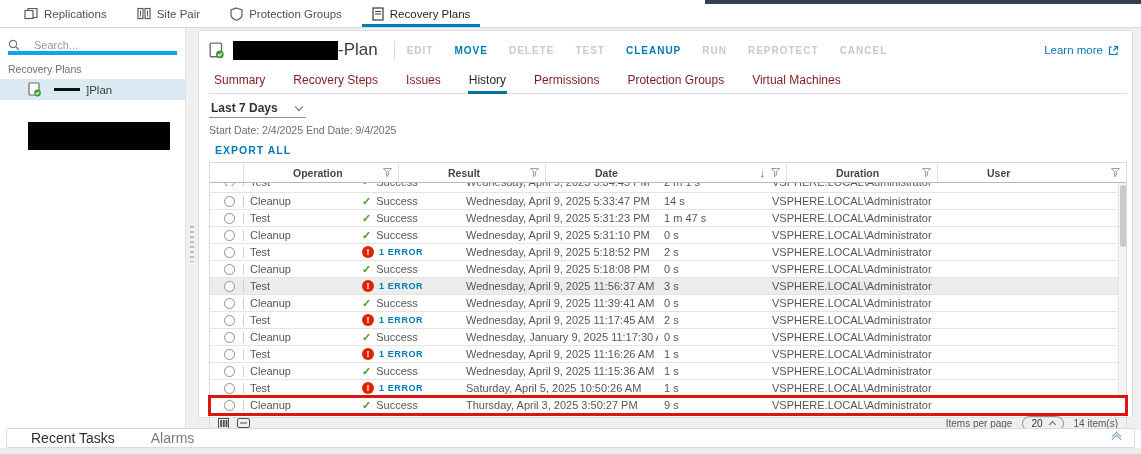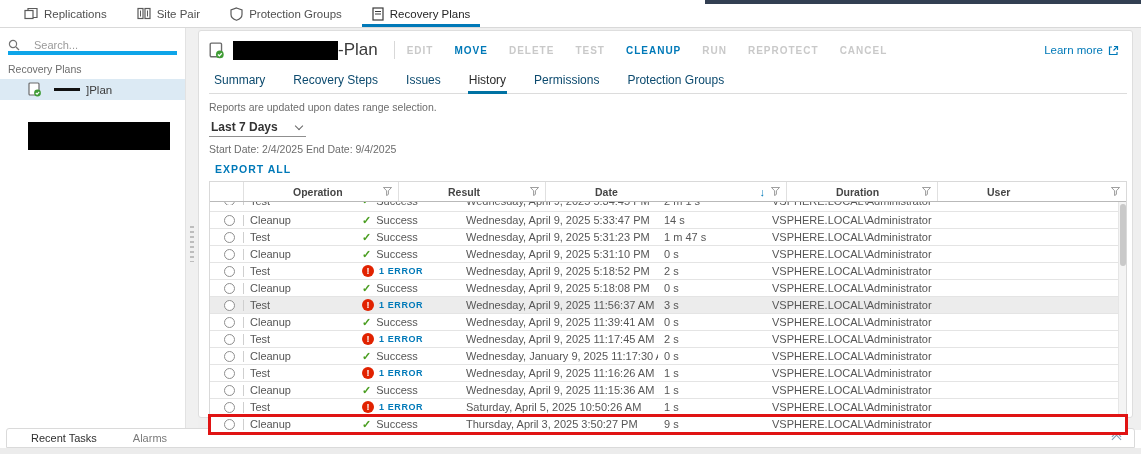--- a/index.html
+++ b/index.html
@@ -42,21 +42,21 @@
   .page-title { font-size:17px; color:#3a3a3a; font-weight:400; margin-right:14px; }
   .hdr-divider { width:1px; height:18px; background:#d8d8d8; margin:0 12px 0 2px; }
   .actions { display:flex; align-items:center; gap:21px; }
   .action-btn { background:none; border:0; font-family:"Liberation Sans",sans-serif; font-size:10px; font-weight:600; letter-spacing:1px; cursor:pointer; }
   .action-btn.enabled { color:var(--accent_blue); }
   .action-btn.disabled { color:#c9c9c9; }
   .learn-more { margin-left:auto; margin-right:8px; display:flex; align-items:flex-end; gap:5px; font-size:11.5px; color:var(--accent_blue); cursor:pointer; }
 
   
   .tabs { display:flex; gap:26px; margin-top:4px; border-bottom:1px solid #dcdcdc; padding-left:4px; }
-  .tab { font-size:12px; color:#0c4a6e; padding:4px 1px 6px; cursor:pointer; position:relative; }
+  .tab { font-size:12px; color:#7f1d1d; padding:4px 1px 6px; cursor:pointer; position:relative; }
   .tab.active { color:#2b2b2b; }
   .tab.active::after { content:""; position:absolute; left:0; right:0; bottom:-1px; height:3px; background:#0072a3; }
 
   
   .note { font-size:10.5px; color:#6d6d6d; margin-top:7px; }
   .range-select { display:inline-flex; align-items:center; gap:18px; font-size:12px; font-weight:bold; color:#333; border-bottom:1px solid #8f8f8f; padding:3px 4px 2px 2px; margin-top:4px; cursor:pointer; }
   .chev-down { width:6px; height:6px; border-right:1.5px solid #666; border-bottom:1.5px solid #666; transform:rotate(45deg); margin-top:-3px; }
   .date-range { font-size:10.5px; color:#6d6d6d; margin-top:6px; }
   .export-btn { display:inline-block; background:none; border:0; font-family:"Liberation Sans",sans-serif; font-size:10.5px; font-weight:700; letter-spacing:1px; color:var(--accent_blue); margin:8px 0 6px 6px; cursor:pointer; }
 
@@ -91,21 +91,21 @@
   .vscroll .thumb { position:absolute; top:2px; left:1px; width:6px; height:62px; background:#c9c9c9; border-radius:3px; }
 
   .grid-footer { height:18px; display:flex; align-items:center; font-size:10px; color:#565656; padding:0 8px; }
   .gf-icons { display:flex; gap:8px; align-items:center; }
   .pager { margin-left:auto; display:flex; align-items:center; gap:10px; }
   .pp-box { display:inline-flex; align-items:center; gap:7px; border:1px solid #8f8f8f; border-radius:9px; padding:1px 8px; font-size:10px; color:#333; cursor:pointer; }
   .caret-up { width:5px; height:5px; border-right:1.3px solid #666; border-top:1.3px solid #666; transform:rotate(-45deg); margin-top:2px; }
 
   
   .bottom-bar { position:absolute; left:6px; right:6px; bottom:6px; height:20px; background:#fff; border:1px solid #dadada; border-radius:3px 3px 0 0; display:flex; align-items:center; padding-left:24px; }
-  .bb-tab { font-size:11px; margin-right:36px; cursor:pointer; }
+  .bb-tab { font-size:14px; margin-right:36px; cursor:pointer; }
   .bb-tab.active { color:#2f2f2f; }
   .bb-tab:not(.active) { color:#7a7a7a; }
   .dbl-chev { margin-left:auto; margin-right:14px; display:flex; flex-direction:column; gap:-2px; cursor:pointer; }
   .dbl-chev span { width:7px; height:7px; border-right:1.6px solid #7d9ab0; border-top:1.6px solid #7d9ab0; transform:rotate(-45deg); display:block; }
   .dbl-chev span:last-child { margin-top:-4px; }
   .bottom-strip { position:absolute; left:0; right:0; bottom:0; height:6px; background:#ececec; }
 
   svg { flex:none; }
 </style>
 </head>
@@ -202,23 +202,23 @@
       </a>
     </header>
 
     <div class="tabs">
       <div class="tab">Summary</div>
       <div class="tab">Recovery Steps</div>
       <div class="tab">Issues</div>
       <div class="tab active">History</div>
       <div class="tab">Permissions</div>
       <div class="tab">Protection Groups</div>
+      <div class="tab">Virtual Machines</div>
     </div>
 
-    <div class="note">Reports are updated upon dates range selection.</div>
 
     <div class="range-select">
       <span>Last 7 Days</span>
       <span class="chev-down"></span>
     </div>
 
     <div class="date-range">Start Date: 2/4/2025 End Date: 9/4/2025</div>
 
     <button class="export-btn">EXPORT ALL</button>
 

